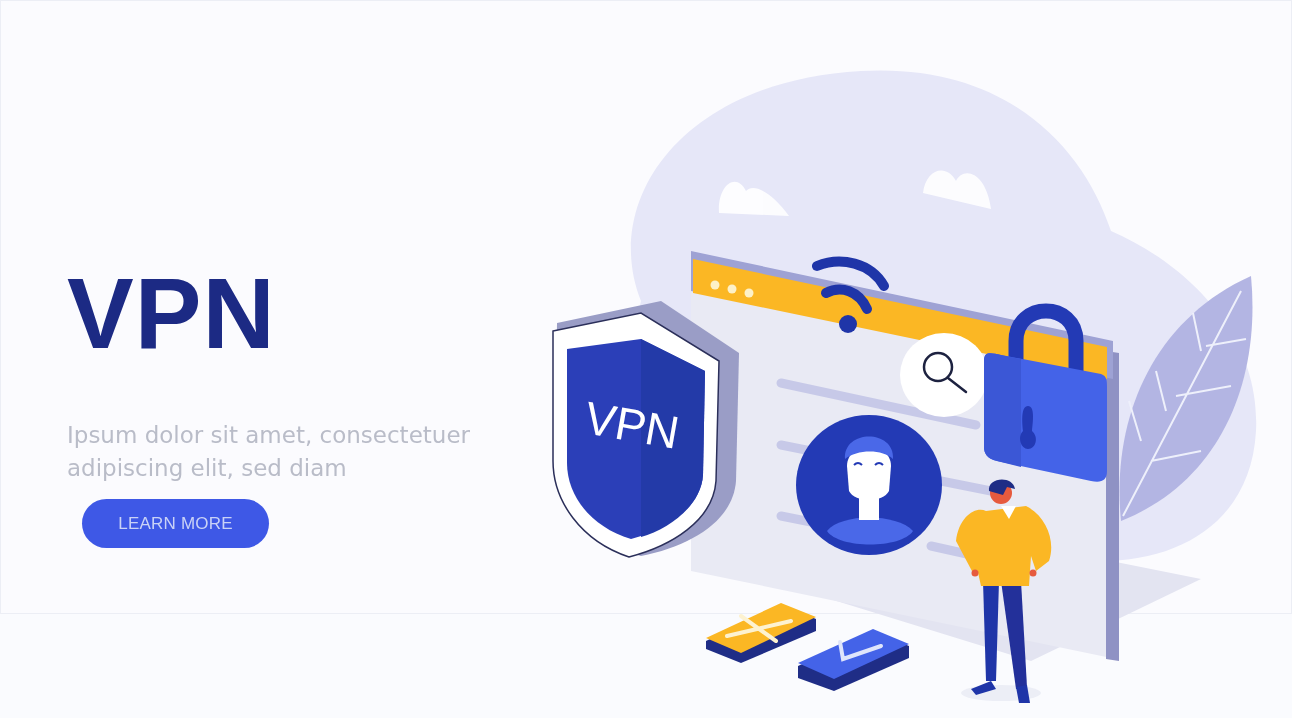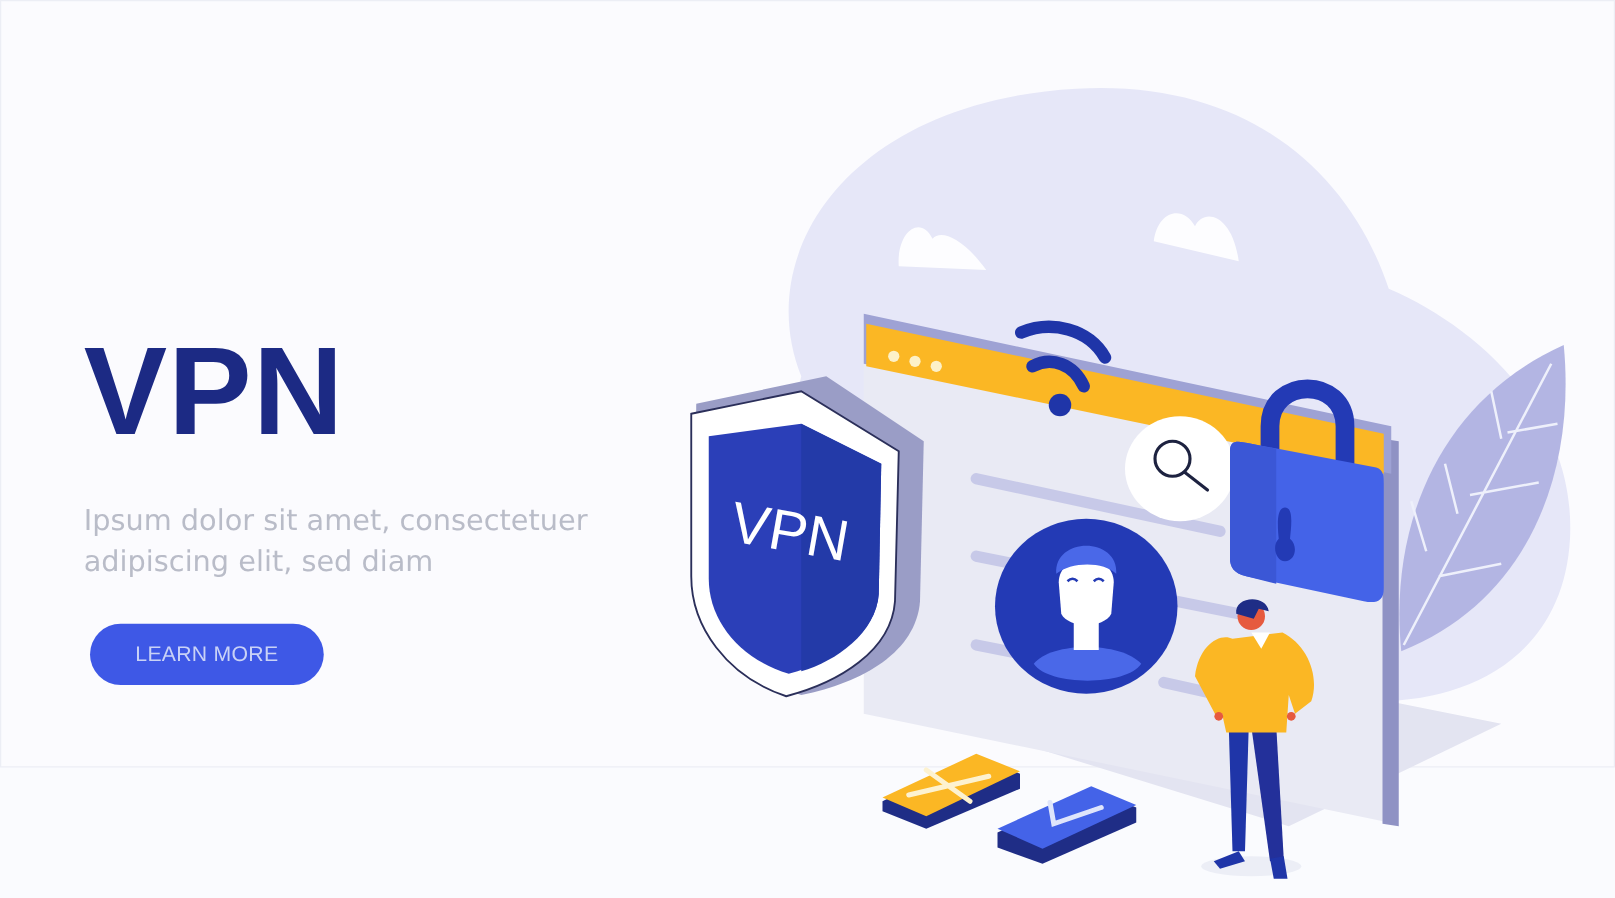--- a/index.html
+++ b/index.html
@@ -18,30 +18,30 @@
   }
   .hero-title {
     font-family: "Liberation Sans", sans-serif;
     font-weight: 700;
     font-size: 100px;
     line-height: 100px;
     color: #1c2a84;
     letter-spacing: 1px;
   }
   .hero-desc {
-    margin-top: 38px;
+    margin-top: 56px;
     font-family: "DejaVu Sans", sans-serif;
     font-size: 23px;
     line-height: 33px;
     color: #b9bcc8;
     font-weight: 400;
     width: 450px;
   }
   .cta {
-    position: absolute; left: 71px; top: 498px;
+    position: absolute; left: 81px; top: 498px;
     width: 187px; height: 49px;
     border-radius: 25px;
     background: #3e58e6;
     border: none;
     color: #c9d2f6;
     font-family: "Liberation Sans", sans-serif;
     font-size: 17px;
     letter-spacing: 0.2px;
     cursor: pointer;
     display: flex; align-items: center; justify-content: center;

